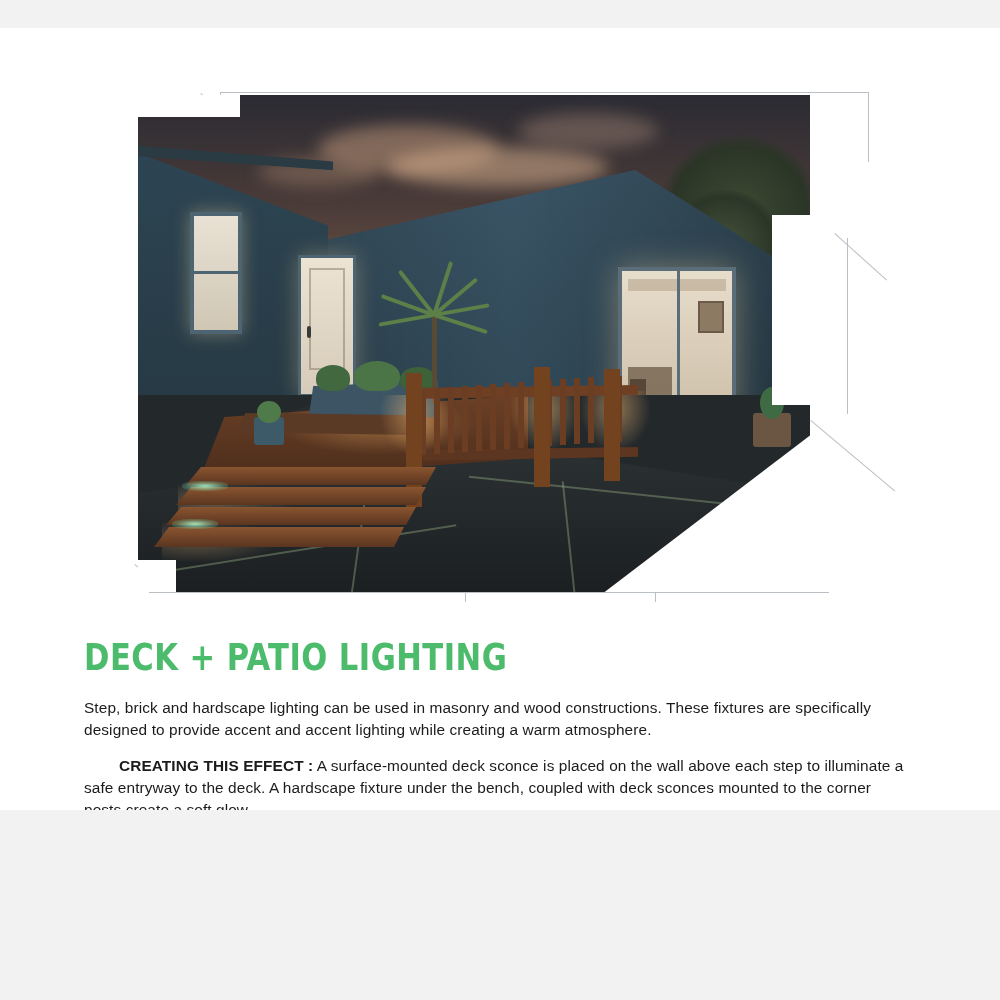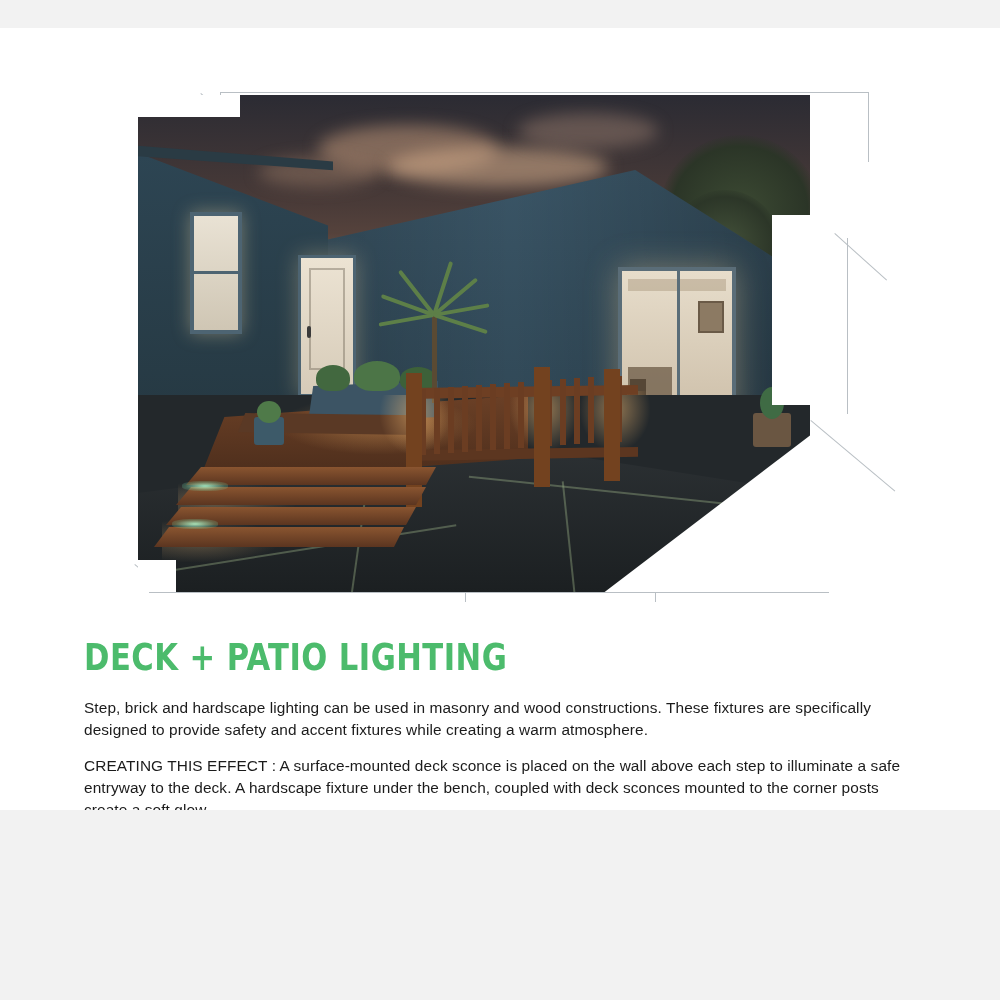--- a/index.html
+++ b/index.html
@@ -486,21 +486,22 @@
     text-transform: uppercase;
   }
   .para {
     font-size: 15.4px;
     line-height: 1.42;
     color: #1b1b1b;
     margin: 0 0 14px 0;
     letter-spacing: 0.1px;
   }
   .para b {
-    font-weight: 400;
+    font-weight: 700;
+    margin-left: 35px;
   }
 
   
   .footer-inner {
     position: absolute;
     left: 0;
     top: 830px;
     width: 1000px;
     text-align: center;
   }
@@ -641,20 +642,20 @@
 
         <div class="cut cut-tr"></div>
         <div class="cut cut-br"></div>
         <div class="cut cut-bl"></div>
         <div class="cut cut-tl"></div>
       </div>
     </div>
 
     <div class="textblock">
       <h1 class="headline">DECK + PATIO LIGHTING</h1>
-      <p class="para">Step, brick and hardscape lighting can be used in masonry and wood constructions. These fixtures are specifically designed to provide safety and accent fixtures while creating a warm atmosphere.</p>
+      <p class="para">Step, brick and hardscape lighting can be used in masonry and wood constructions. These fixtures are specifically designed to provide accent and accent lighting while creating a warm atmosphere.</p>
       <p class="para"><b>CREATING THIS EFFECT :</b><span> A surface-mounted deck sconce is placed on the wall above each step to illuminate a safe entryway to the deck. A hardscape fixture under the bench, coupled with deck sconces mounted to the corner posts create a soft glow.</span></p>
     </div>
   </div>
 
   <div class="footer-band"></div>
 
 </div>
 
 </body></html>

